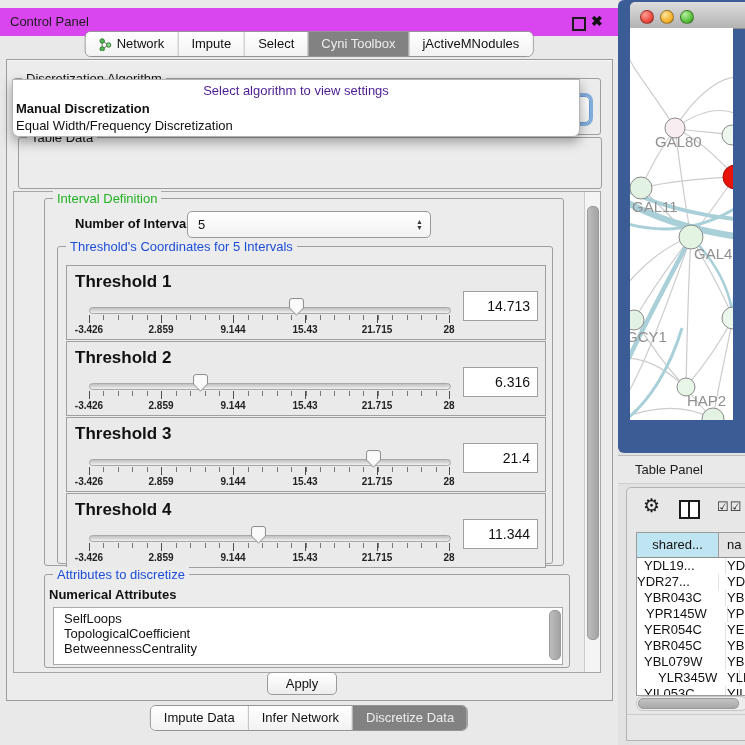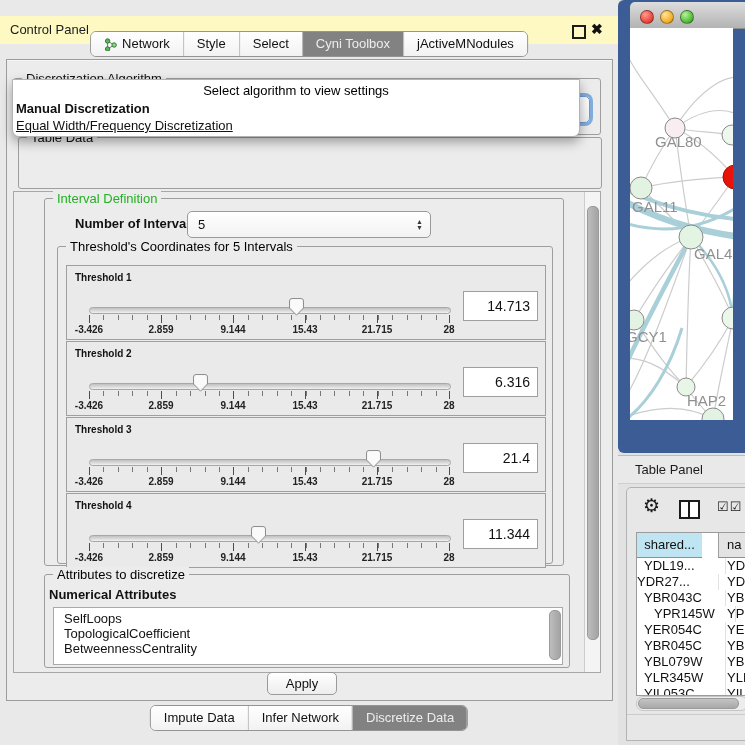--- a/index.html
+++ b/index.html
@@ -1,60 +1,60 @@
 <!DOCTYPE html>
 <html><head>
 <meta charset="utf-8">
 <style>
   html,body{margin:0;padding:0}
   #root{position:relative;width:745px;height:745px;background:#e2e2e2;
         font-family:"Liberation Sans",sans-serif;overflow:hidden;color:#111}
 
   
   .cp{position:absolute;left:0;top:0;width:618px;height:745px;background:#e9e9e9}
-  .cp-titlebar{position:absolute;left:0;top:16px;width:618px;height:28px;background:#fef9c3}
+  .cp-titlebar{position:absolute;left:0;top:8px;width:618px;height:28px;background:#d946ef}
   .cp-title{position:absolute;left:10px;top:0;line-height:28px;font-size:13px;color:#1c1c1c}
   .float-btn{position:absolute;left:572px;top:9px;width:10px;height:10px;border:2px solid #1b1b1b;background:transparent}
   .close-btn{position:absolute;left:591px;top:5px;font-size:14px;font-weight:bold;color:#111}
 
   .tabbar{position:absolute;display:flex;height:24px;border:1px solid #949494;border-radius:6px;
           overflow:hidden;background:#fff;transform:translateX(-50%)}
   .tab{font-size:13px;line-height:24px;padding:0 13px;background:linear-gradient(#ffffff,#f2f2f2);
        border-left:1px solid #bdbdbd;display:flex;align-items:center;gap:5px;white-space:nowrap}
   .tab:first-child{border-left:none}
   .tab.selected{background:#828282;color:#ededed}
 
   .cp-main{position:absolute;left:6px;top:59px;width:605px;height:640px;background:#ececec;
            border:1px solid #9c9c9c;box-shadow:inset 0 1px 0 #f7f7f7}
 
   .group{position:absolute;border:1px solid #9e9e9e;border-radius:3px}
   .gtitle{position:absolute;top:-8px;left:8px;background:#ececec;padding:0 4px;font-size:13px;
           line-height:15px;white-space:nowrap}
   .gtitle.green{color:#22b222}
-  .gtitle.blue{color:#000000}
+  .gtitle.blue{color:#1d4ed8}
 
   .combo{position:absolute;background:linear-gradient(#ffffff,#f2f2f2);border:1px solid #9a9a9a;border-radius:5px}
   .combo .cv{position:absolute;left:10px;top:0;line-height:25px;font-size:13px}
   .combo .arrows{position:absolute;right:7px;top:50%;transform:translateY(-50%);
                  display:flex;flex-direction:column;align-items:center;color:#3a3a3a;font-size:7px;line-height:6px}
   .focusring{box-shadow:0 0 0 3px rgba(96,152,216,.75);border-color:#6b9bd2}
 
   .popup{position:absolute;left:12px;top:79px;width:566px;height:56px;background:#fff;
          border:1px solid #b3b3b3;border-radius:0 0 7px 7px;box-shadow:0 5px 12px rgba(0,0,0,.35);z-index:30}
-  .popup-prompt{position:absolute;left:0;top:3px;width:100%;text-align:center;color:#000000;font-size:13px;line-height:16px}
+  .popup-prompt{position:absolute;left:0;top:3px;width:100%;text-align:center;color:#4c1d95;font-size:13px;line-height:16px}
   .popup-opt{position:absolute;left:3px;font-size:13px;line-height:17px;white-space:nowrap}
   .popup-opt.bold{font-weight:bold}
 
   .scrollpane{position:absolute;left:6px;top:131px;width:586px;height:480px;border:1px solid #a7a7a7;background:#ececec}
   .vsb-track{position:absolute;right:0;top:0;width:15px;height:100%;background:#f4f4f4;border-left:1px solid #cccccc}
   .vsb-thumb{position:absolute;left:2px;top:14px;width:10px;height:432px;border-radius:5px;
              background:linear-gradient(to right,#bdbdbd,#a3a3a3);border:1px solid #9a9a9a}
 
   .thr-box{position:absolute;left:8px;width:478px;height:73px;border:1px solid #9f9f9f;background:#eaeaea}
-  .thr-label{position:absolute;left:8px;top:6px;font-size:10px;font-weight:bold}
+  .thr-label{position:absolute;left:8px;top:6px;font-size:17px;font-weight:bold}
   .track{position:absolute;left:22px;top:41px;width:360px;height:5px;border:1px solid #a8a8a8;border-radius:4px;
          background:linear-gradient(#c0c0c0,#f0f0f0)}
   .minor-ticks{position:absolute;left:22px;top:49px;width:361px;height:5px;
                background:repeating-linear-gradient(to right,#777 0,#777 1px,transparent 1px,transparent 14.44px)}
   .major-tick{position:absolute;top:49px;width:1px;height:8px;background:#4d4d4d}
   .tick-label{position:absolute;top:58px;font-size:10px;font-weight:bold;color:#222;transform:translateX(-50%);white-space:nowrap}
   .thumb{position:absolute;top:32px;width:15px;height:18px}
   .valbox{position:absolute;left:396px;top:25px;width:66px;height:28px;background:#fff;border:1px solid #9f9f9f;
           font-size:14px;line-height:28px;text-align:right;padding-right:7px}
 
@@ -112,21 +112,21 @@
             <line x1="3.5" y1="3" x2="10" y2="7" stroke="#777" stroke-width="1"></line>
             <line x1="3.5" y1="11" x2="10" y2="7" stroke="#777" stroke-width="1"></line>
             <line x1="3.5" y1="3" x2="3.5" y2="11" stroke="#777" stroke-width="1"></line>
             <circle cx="3.5" cy="3" r="2.2" fill="#57b957" stroke="#2f7e2f"></circle>
             <circle cx="3.5" cy="11" r="2.2" fill="#57b957" stroke="#2f7e2f"></circle>
             <circle cx="10" cy="7" r="2.2" fill="#8fd48f" stroke="#2f7e2f"></circle>
           </svg>
           <span>Network</span>
         </div>
         <div class="tab">
-          <span>Style</span>
+          <span>Impute</span>
         </div>
         <div class="tab">
           <span>Select</span>
         </div>
         <div class="tab selected">
           <span>Cyni Toolbox</span>
         </div>
         <div class="tab">
           <span>jActiveMNodules</span>
         </div>
@@ -281,21 +281,21 @@
         <div class="tab selected">
           <span>Discretize Data</span>
         </div>
       </div>
   </div>
 
   <div class="popup">
     <div class="popup-prompt">Select algorithm to view settings</div>
     <div id="popup-options">
         <div class="popup-opt bold" style="top: 20px;">Manual Discretization</div>
-        <div class="popup-opt" style="top: 37px; text-decoration: underline;">Equal Width/Frequency Discretization</div>
+        <div class="popup-opt" style="top: 37px;">Equal Width/Frequency Discretization</div>
       </div>
   </div>
 
   <div class="net-frame">
     <div class="net-titlebar" style="left:12px;top:2px">
       <span class="light" style="left:10px;background:radial-gradient(circle at 35% 30%,#ff9d94,#ee4b40 60%,#c23227)"></span>
       <span class="light" style="left:30px;background:radial-gradient(circle at 35% 30%,#ffe39a,#f5b32e 60%,#c98c16)"></span>
       <span class="light" style="left:50px;background:radial-gradient(circle at 35% 30%,#b7f0a0,#58c13b 60%,#3d9427)"></span>
     </div>
     <div class="net-canvas" style="left:12px;top:28px">
@@ -353,53 +353,53 @@
   <div class="tp-header">
     <span class="tp-title">Table Panel</span>
   </div>
 
   <div class="tp-window">
     <span class="gear">⚙</span>
     <span class="split-icon"></span>
     <span class="checks">☑☑</span>
     <div class="tp-table" id="tp-table">
         <div class="tp-hrow">
-          <div class="tp-hcell" style="left: 0px; width: 65px; background: rgb(191, 228, 242); text-align: center;">shared...</div>
+          <div class="tp-hcell" style="left: 0px; width: 81px; background: rgb(191, 228, 242); text-align: center;">shared...</div>
           <div class="tp-hcell" style="left: 81px; width: 120px; background: rgb(227, 227, 227); text-align: left; border-left: 1px solid rgb(158, 158, 158); padding-left: 8px;">na</div>
         </div>
         <div class="tp-row" style="top: 25px;">
           <div class="tp-cell" style="left: 0px; width: 81px; padding-left: 7px; border-right: 1px solid rgb(226, 226, 226);">YDL19...</div>
           <div class="tp-cell" style="left: 81px; width: 120px; padding-left: 9px;">YDL1</div>
         </div>
         <div class="tp-row" style="top: 41px;">
           <div class="tp-cell" style="left: 0px; width: 81px; padding-left: 0; border-right: 1px solid rgb(226, 226, 226);">YDR27...</div>
           <div class="tp-cell" style="left: 81px; width: 120px; padding-left: 9px;">YDR2</div>
         </div>
         <div class="tp-row" style="top: 57px;">
           <div class="tp-cell" style="left: 0px; width: 81px; padding-left: 7px; border-right: 1px solid rgb(226, 226, 226);">YBR043C</div>
           <div class="tp-cell" style="left: 81px; width: 120px; padding-left: 9px;">YBR0</div>
         </div>
         <div class="tp-row" style="top: 73px;">
-          <div class="tp-cell" style="left: 16px; width: 81px; padding-left: 1px; border-right: 1px solid rgb(226, 226, 226);">YPR145W</div>
+          <div class="tp-cell" style="left: 8px; width: 81px; padding-left: 1px; border-right: 1px solid rgb(226, 226, 226);">YPR145W</div>
           <div class="tp-cell" style="left: 81px; width: 120px; padding-left: 9px;">YPR1</div>
         </div>
         <div class="tp-row" style="top: 89px;">
           <div class="tp-cell" style="left: 0px; width: 81px; padding-left: 7px; border-right: 1px solid rgb(226, 226, 226);">YER054C</div>
           <div class="tp-cell" style="left: 81px; width: 120px; padding-left: 9px;">YER0</div>
         </div>
         <div class="tp-row" style="top: 105px;">
           <div class="tp-cell" style="left: 0px; width: 81px; padding-left: 7px; border-right: 1px solid rgb(226, 226, 226);">YBR045C</div>
           <div class="tp-cell" style="left: 81px; width: 120px; padding-left: 9px;">YBR0</div>
         </div>
         <div class="tp-row" style="top: 121px;">
           <div class="tp-cell" style="left: 0px; width: 81px; padding-left: 7px; border-right: 1px solid rgb(226, 226, 226);">YBL079W</div>
           <div class="tp-cell" style="left: 81px; width: 120px; padding-left: 9px;">YBL0</div>
         </div>
         <div class="tp-row" style="top: 137px;">
-          <div class="tp-cell" style="left: 0px; width: 81px; padding-left: 7px; border-right: 1px solid rgb(226, 226, 226);">YLR345W</div>
+          <div class="tp-cell" style="left: 0px; width: 81px; padding-left: 21px; border-right: 1px solid rgb(226, 226, 226);">YLR345W</div>
           <div class="tp-cell" style="left: 81px; width: 120px; padding-left: 9px;">YLR3</div>
         </div>
         <div class="tp-row" style="top: 153px;">
           <div class="tp-cell" style="left: 0px; width: 81px; padding-left: 7px; border-right: 1px solid rgb(226, 226, 226);">YIL053C</div>
           <div class="tp-cell" style="left: 81px; width: 120px; padding-left: 9px;">YIL0</div>
         </div>
       </div>
     <div class="hsb">
       <div class="hsb-thumb"></div>
     </div>

